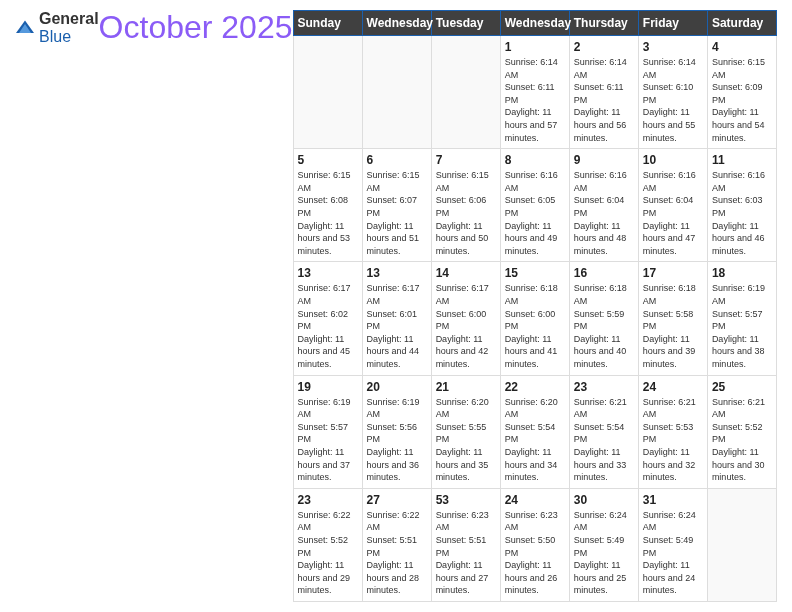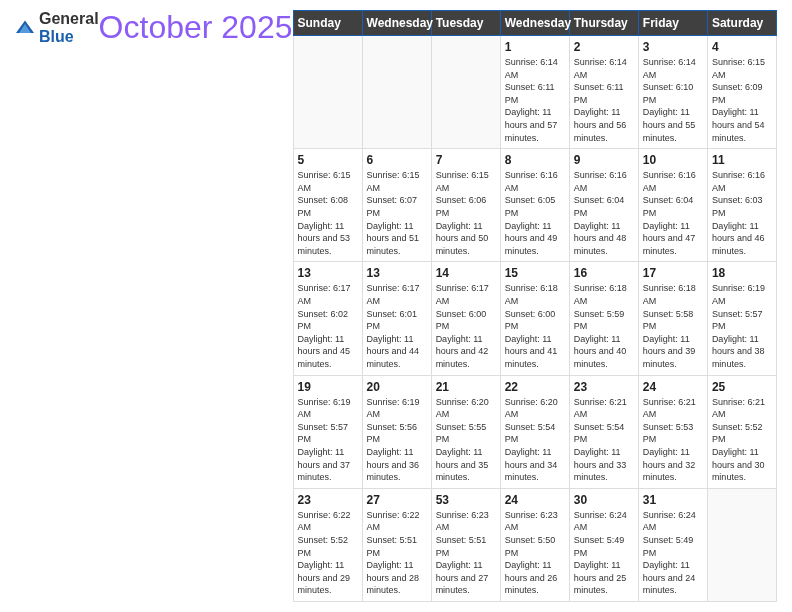--- a/index.html
+++ b/index.html
@@ -88,21 +88,21 @@
 
 <div class="page">
   <div class="header">
     <div class="logo">
       <svg class="logo-icon" viewBox="0 0 40 40" xmlns="http://www.w3.org/2000/svg">
         <polygon points="20,5 38,30 2,30" fill="#1a5fad"></polygon>
         <polygon points="20,12 32,30 8,30" fill="#5599dd"></polygon>
       </svg>
       <div>
         <span style="font-size:16px;font-weight:bold;color:#333;">General</span><br>
-        <span style="font-size:16px;font-weight:bold;color:#1a5fad;">Blue</span>
+        <span style="font-size:16px;font-weight:normal;color:#1a5fad;">Blue</span>
       </div>
     </div>
     <div class="header-right">
       <div class="month-title">October 2025</div>
     </div>
   </div>
 
   <table class="calendar">
     <thead>
       <tr>

